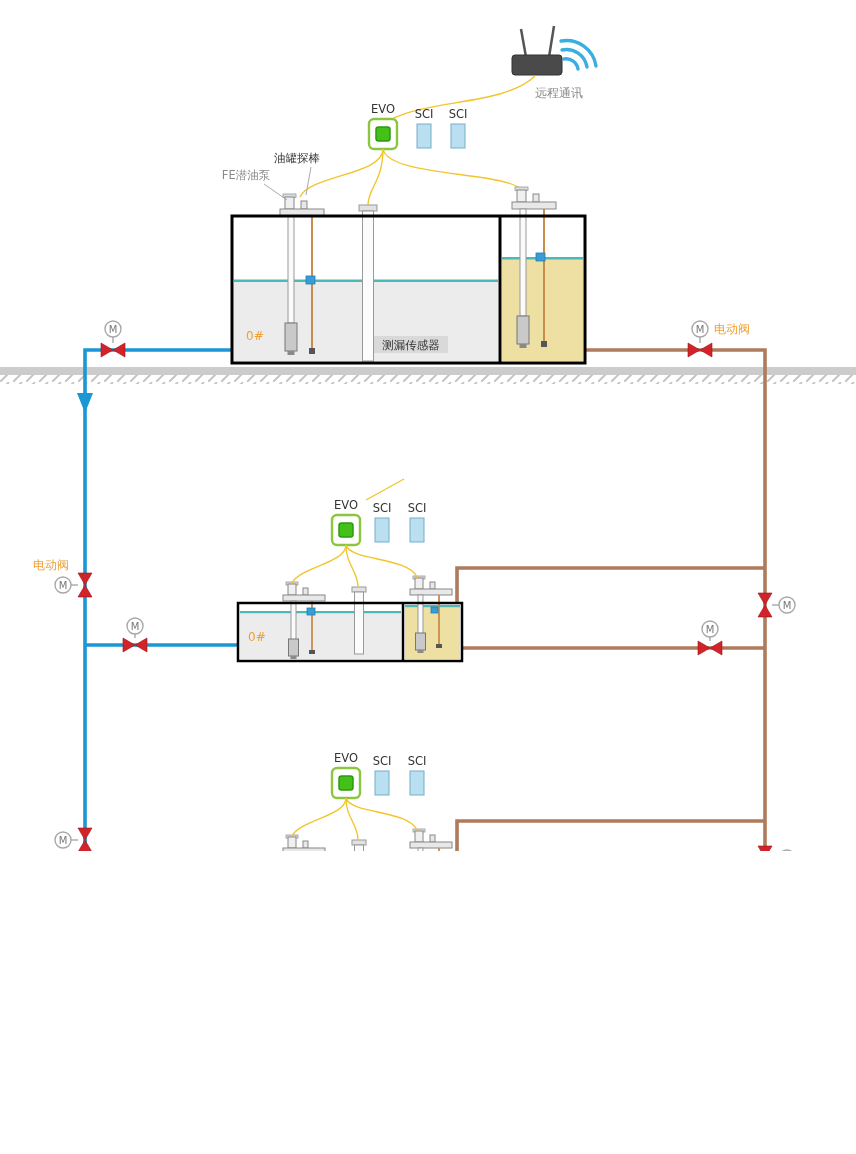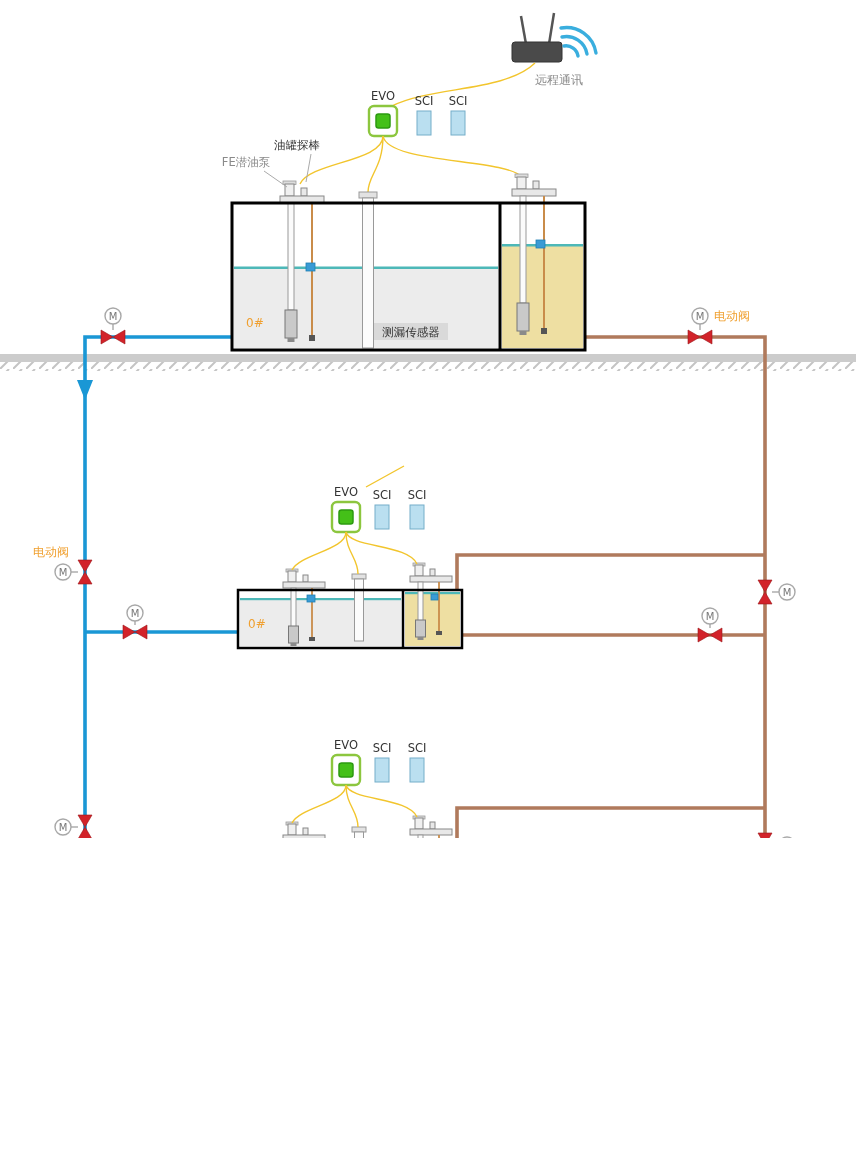--- a/index.html
+++ b/index.html
@@ -1,16 +1,16 @@
 <!DOCTYPE html>
 <html><head>
 <meta charset="utf-8">
 <style>
   html,body{margin:0;padding:0;background:#fff;}
-  .stage{width:856px;height:838px;position:relative;background:#fff;}
+  .stage{width:856px;height:838px;position:relative;background:#fff;margin-top:13px;}
   text{font-family:"DejaVu Sans","Liberation Sans",sans-serif;fill:#333;font-size:12px;}
   .t-gray{fill:#8a8a8a;}
   .t-orange{fill:#f0a030;}
   .t-dark{fill:#333;}
   .t-m{font-size:10px;fill:#777;}
   .t-label{font-size:11.5px;}
   .pipe-b{stroke:#1a97d5;stroke-width:3.6;fill:none;}
   .pipe-br{stroke:#b07a5c;stroke-width:3.6;fill:none;}
   .wire{stroke:#f2c52d;stroke-width:1.4;fill:none;}
   .leader{stroke:#aaaaaa;stroke-width:1;fill:none;}

